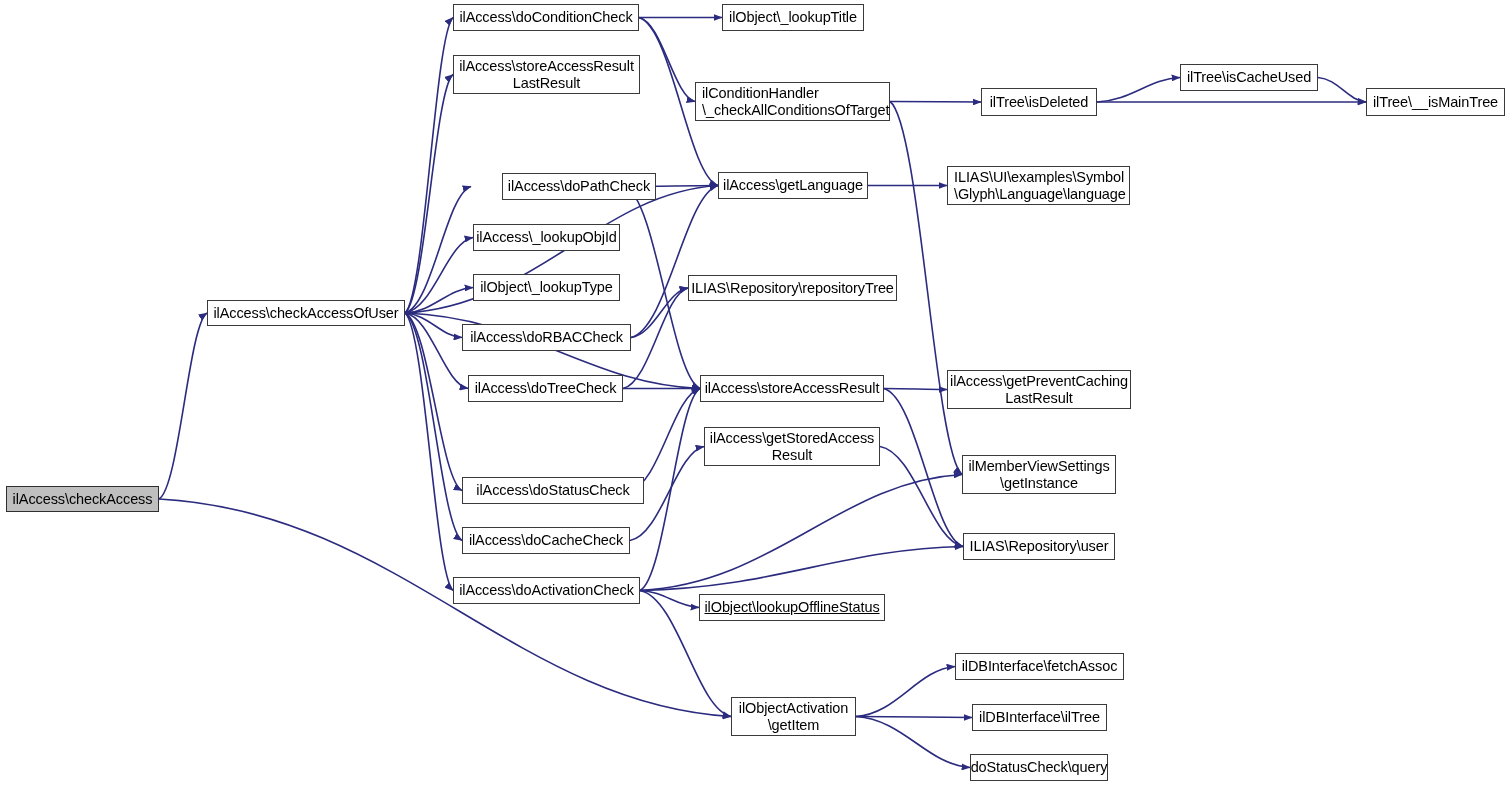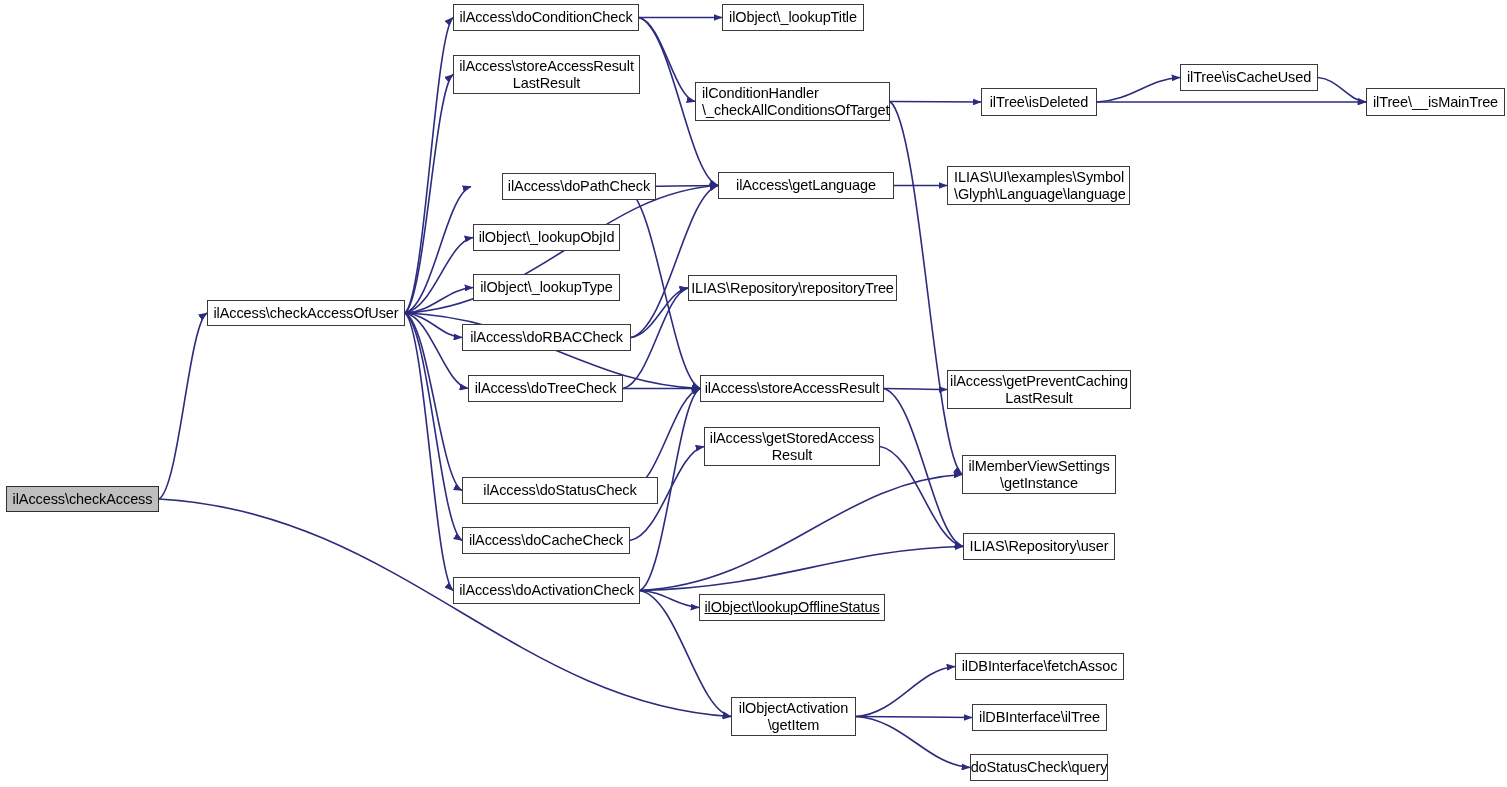--- a/index.html
+++ b/index.html
@@ -110,31 +110,31 @@
       </g>
   </svg>
 
   <div id="nodes">
       <div class="node highlight" style="left: 6px; top: 486px; width: 153px; height: 26px;">ilAccess\checkAccess</div>
       <div class="node" style="left: 207px; top: 300px; width: 198px; height: 26px;">ilAccess\checkAccessOfUser</div>
       <div class="node" style="left: 453px; top: 4px; width: 186px; height: 27px;">ilAccess\doConditionCheck</div>
       <div class="node" style="left: 453px; top: 55px; width: 187px; height: 39px;">ilAccess\storeAccessResult
 LastResult</div>
       <div class="node" style="left: 471px; top: 173px; width: 154px; height: 27px; margin-left: 31px;">ilAccess\doPathCheck</div>
-      <div class="node" style="left: 473px; top: 224px; width: 147px; height: 27px;">ilObject\_lookupObjId</div>
+      <div class="node" style="left: 473px; top: 224px; width: 147px; height: 27px;">ilAccess\_lookupObjId</div>
       <div class="node" style="left: 473px; top: 274px; width: 147px; height: 27px;">ilObject\_lookupType</div>
       <div class="node" style="left: 462px; top: 324px; width: 169px; height: 27px;">ilAccess\doRBACCheck</div>
       <div class="node" style="left: 468px; top: 375px; width: 155px; height: 27px;">ilAccess\doTreeCheck</div>
-      <div class="node" style="left: 462px; top: 477px; width: 196px; height: 27px;">ilAccess\doStatusCheck</div>
+      <div class="node" style="left: 462px; top: 477px; width: 182px; height: 27px;">ilAccess\doStatusCheck</div>
       <div class="node" style="left: 462px; top: 527px; width: 168px; height: 27px;">ilAccess\doCacheCheck</div>
       <div class="node" style="left: 453px; top: 577px; width: 187px; height: 27px;">ilAccess\doActivationCheck</div>
       <div class="node" style="left: 722px; top: 4px; width: 142px; height: 27px;">ilObject\_lookupTitle</div>
       <div class="node left-align" style="left: 695px; top: 82px; width: 195px; height: 39px;">ilConditionHandler
 \_checkAllConditionsOfTarget</div>
-      <div class="node" style="left: 718px; top: 172px; width: 176px; height: 27px; text-align: right;">ilAccess\getLanguage</div>
+      <div class="node" style="left: 718px; top: 172px; width: 150px; height: 27px; text-align: right;">ilAccess\getLanguage</div>
       <div class="node" style="left: 688px; top: 275px; width: 209px; height: 26px;">ILIAS\Repository\repositoryTree</div>
       <div class="node" style="left: 700px; top: 375px; width: 184px; height: 27px;">ilAccess\storeAccessResult</div>
       <div class="node" style="left: 704px; top: 427px; width: 176px; height: 39px;">ilAccess\getStoredAccess
 Result</div>
       <div class="node" style="left: 699px; top: 594px; width: 186px; height: 27px; text-decoration: underline;">ilObject\lookupOfflineStatus</div>
       <div class="node" style="left: 731px; top: 697px; width: 125px; height: 39px;">ilObjectActivation
 \getItem</div>
       <div class="node" style="left: 981px; top: 88px; width: 116px; height: 28px;">ilTree\isDeleted</div>
       <div class="node" style="left: 1180px; top: 64px; width: 138px; height: 27px;">ilTree\isCacheUsed</div>
       <div class="node" style="left: 1366px; top: 88px; width: 139px; height: 28px;">ilTree\__isMainTree</div>

